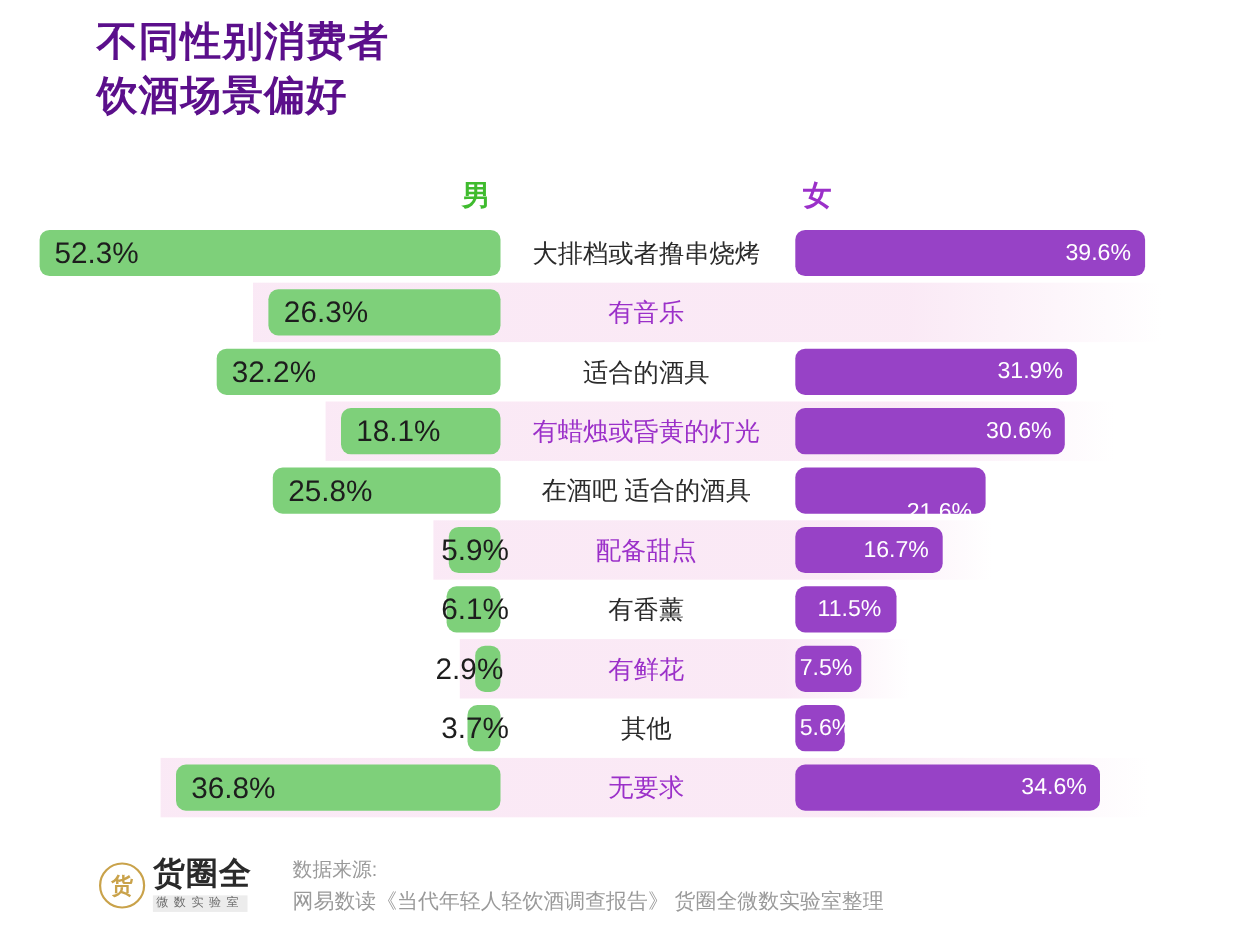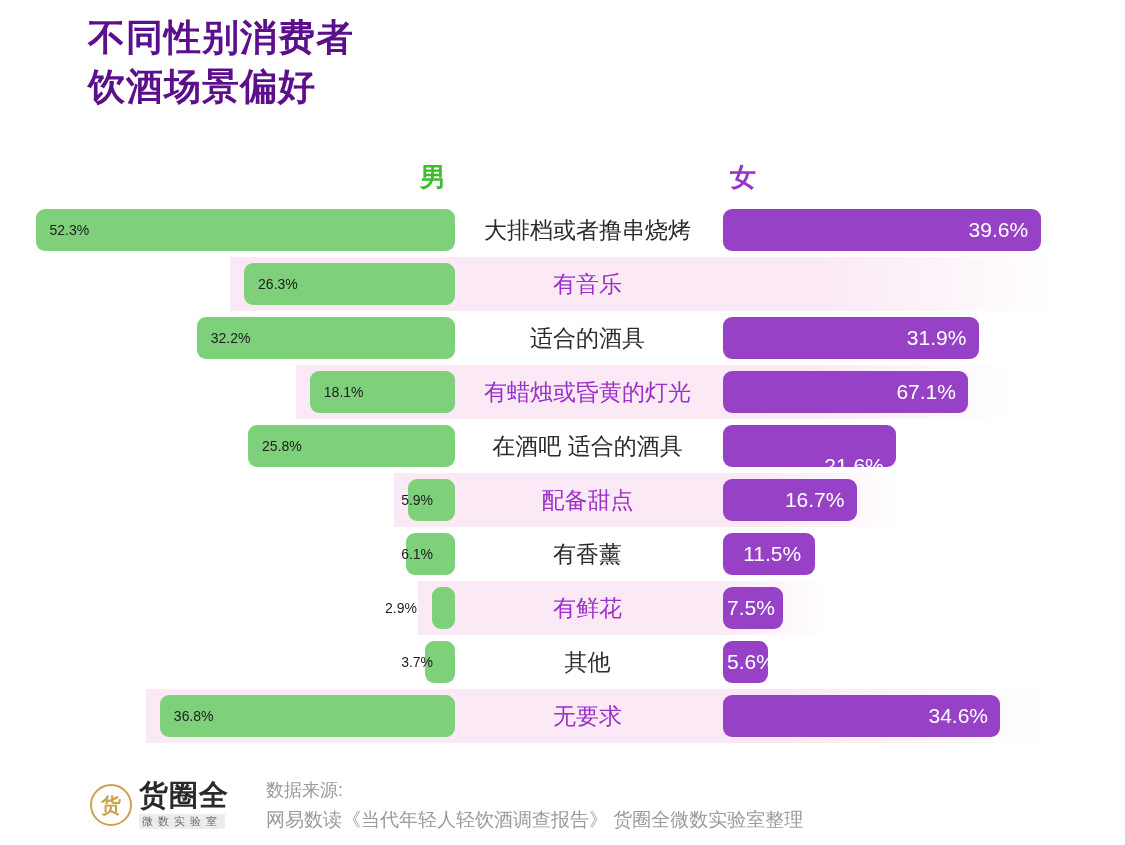--- a/index.html
+++ b/index.html
@@ -70,21 +70,21 @@
     right:0; top:6px;
     height:42px;
     background:#7ed07a;
     border-radius:9px;
     box-sizing:border-box;
   }
   .val-green{
     position:absolute;
     top:6px; height:42px;
     line-height:42px;
-    font-size:14px;
+    font-size:27px;
     color:#1d1d1d;
     white-space:nowrap;
   }
 
   
   .cat{
     position:absolute;
     left:455px; top:0;
     width:265px; height:54px;
     line-height:54px;
@@ -197,21 +197,21 @@
       </div>
       <div class="row alt">
         <div class="band" style="left: 295.838px; width: 717.574px;"></div>
         <div class="left-half">
           <div class="bar-green" style="width: 145.162px;"></div>
           <div class="val-green" style="left: 323.838px;">18.1%</div>
         </div>
         <div class="cat">有蜡烛或昏黄的灯光</div>
         <div class="right-half">
           <div class="bar-purple" style="width: 245.412px;"></div>
-          <div class="val-purple" style="left: 173.412px;">67.1%</div>
+          <div class="val-purple" style="left: 173.412px;">30.6%</div>
         </div>
       </div>
       <div class="row">
         <div class="left-half">
           <div class="bar-green" style="width: 206.916px;"></div>
           <div class="val-green" style="left: 262.084px;">25.8%</div>
         </div>
         <div class="cat">在酒吧 适合的酒具</div>
         <div class="right-half">
           <div class="bar-purple" style="width: 173.232px;"></div>
@@ -238,21 +238,21 @@
         <div class="cat">有香薰</div>
         <div class="right-half">
           <div class="bar-purple" style="width: 92.23px;"></div>
           <div class="val-purple" style="left: 20.23px;">11.5%</div>
         </div>
       </div>
       <div class="row alt">
         <div class="band" style="left: 417.742px; width: 410.408px;"></div>
         <div class="left-half">
           <div class="bar-green" style="width: 23.258px;"></div>
-          <div class="val-green" style="left: 385px;">2.9%</div>
+          <div class="val-green" style="left: 396px;">2.9%</div>
         </div>
         <div class="cat">有鲜花</div>
         <div class="right-half">
           <div class="bar-purple" style="width: 60.15px;"></div>
           <div class="val-purple" style="left: 4px;">7.5%</div>
         </div>
       </div>
       <div class="row">
         <div class="left-half">
           <div class="bar-green" style="width: 29.674px;"></div>

